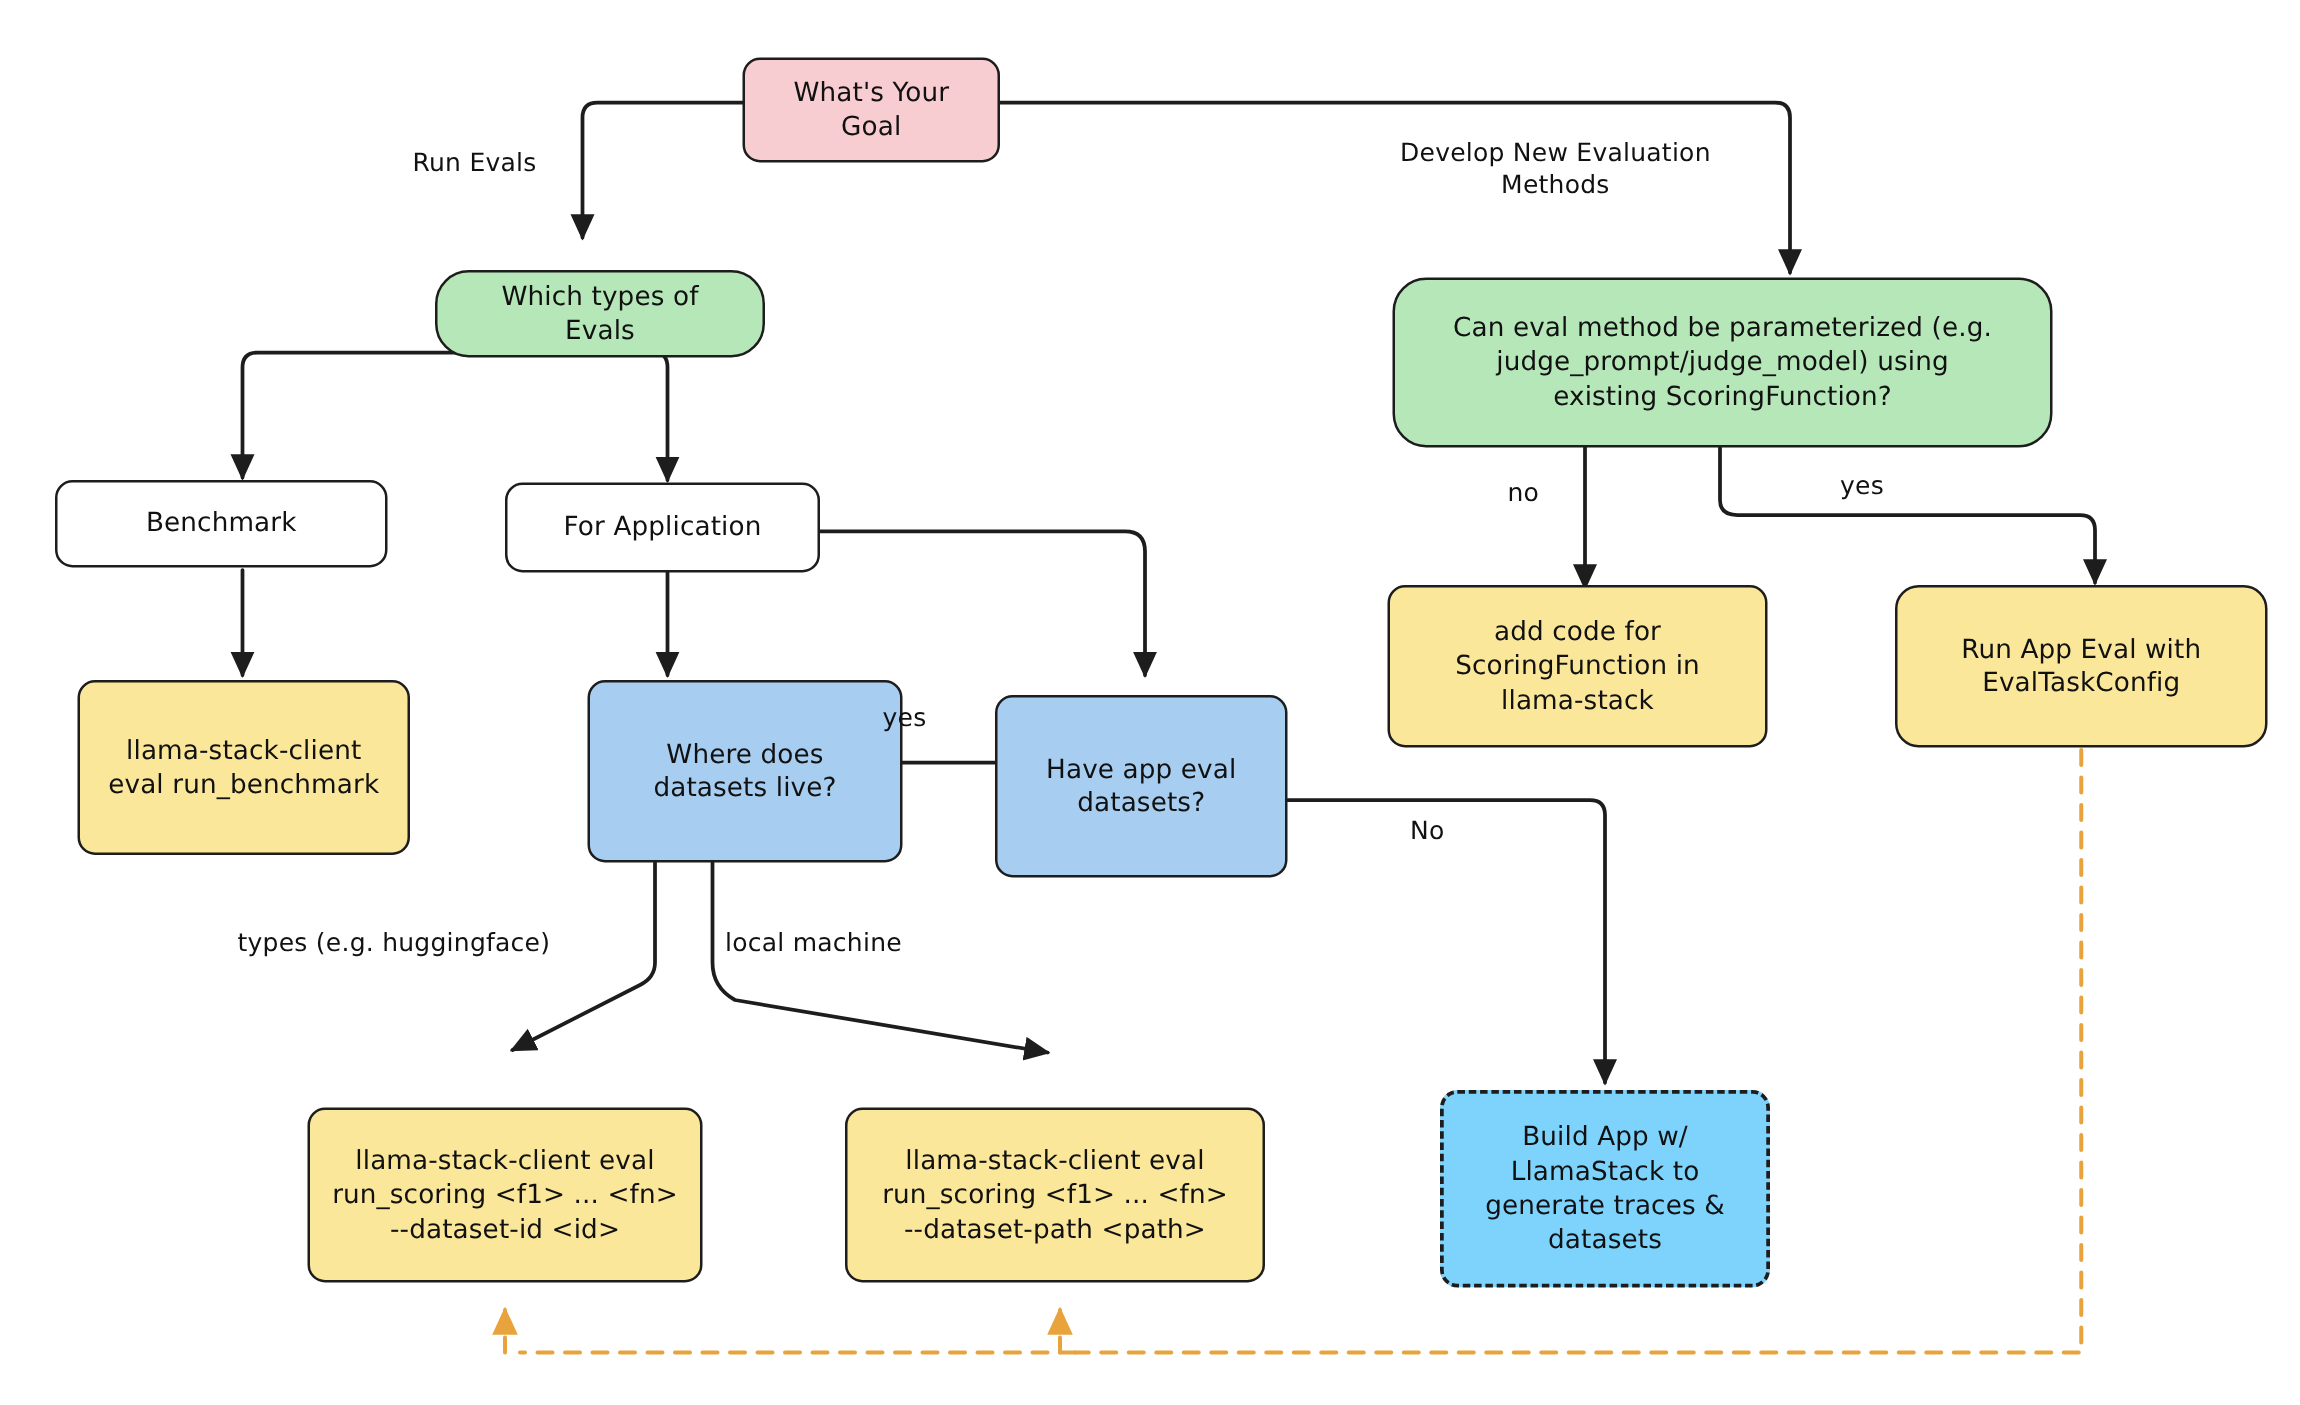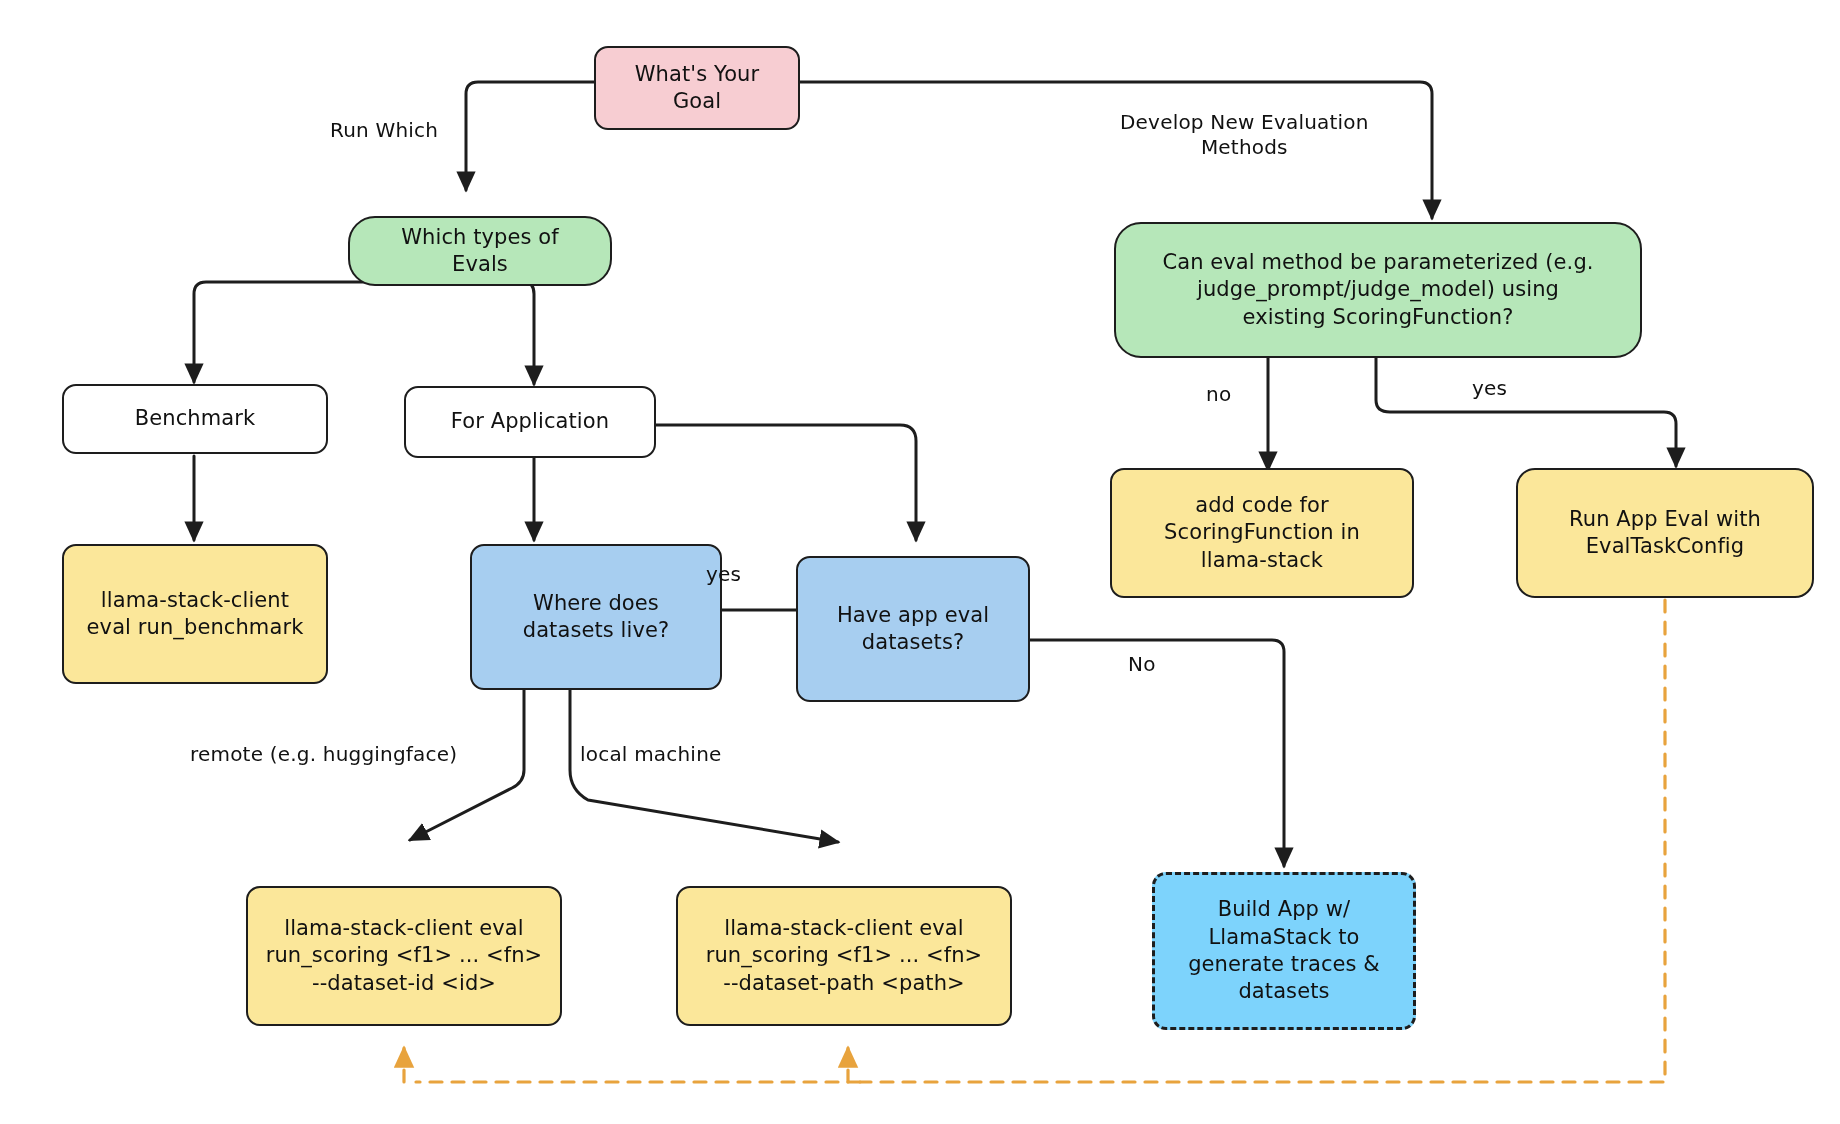--- a/index.html
+++ b/index.html
@@ -112,21 +112,21 @@
       <path d="M404,1082 L404,1048" marker-end="url(#arrow-orange)"></path>
     </g>
   </svg>
 
   <div class="node pink" style="left:594px; top:46px; width:206px; height:84px;">What's Your
 Goal</div>
 
   <div class="node green" style="left:348px; top:216px; width:264px; height:70px;">Which types of
 Evals</div>
 
-  <div class="node white" style="left:62px; top:384px; width:266px; height:70px;">Benchmark</div>
+  <div class="node white" style="left:44px; top:384px; width:266px; height:70px;">Benchmark</div>
 
   <div class="node white" style="left:404px; top:386px; width:252px; height:72px;">For Application</div>
 
   <div class="node yellow" style="left:62px; top:544px; width:266px; height:140px;">llama-stack-client
 eval run_benchmark</div>
 
   <div class="node blue" style="left:426px; top:544px; width:252px; height:146px;margin-left:44px;">Where does
 datasets live?</div>
 
   <div class="node blue" style="left:796px; top:544px; width:234px; height:146px;margin-top:12px;">Have app eval
@@ -149,30 +149,30 @@
 judge_prompt/judge_model) using
 existing ScoringFunction?</div>
 
   <div class="node yellow" style="left:1110px; top:468px; width:304px; height:130px;">add code for
 ScoringFunction in
 llama-stack</div>
 
   <div class="node yellow" style="left:1516px; top:468px; width:298px; height:130px;border-radius:19px;">Run App Eval with
 EvalTaskConfig</div>
 
-  <div class="edge-label" style="left:330px; top:118px;">Run Which</div>
+  <div class="edge-label" style="left:330px; top:118px;">Run Evals</div>
 
   <div class="edge-label" style="left:1120px; top:110px; text-align:center;">Develop New Evaluation
 Methods</div>
 
   <div class="edge-label" style="left:706px; top:562px;">yes</div>
 
   <div class="edge-label" style="left:1128px; top:652px;">No</div>
 
-  <div class="edge-label" style="left:190px; top:742px;">remote (e.g. huggingface)</div>
+  <div class="edge-label" style="left:190px; top:742px;">types (e.g. huggingface)</div>
 
   <div class="edge-label" style="left:580px; top:742px;">local machine</div>
 
   <div class="edge-label" style="left:1206px; top:382px;">no</div>
 
   <div class="edge-label" style="left:1472px; top:376px;">yes</div>
 
 </div>
 
 </body></html>

